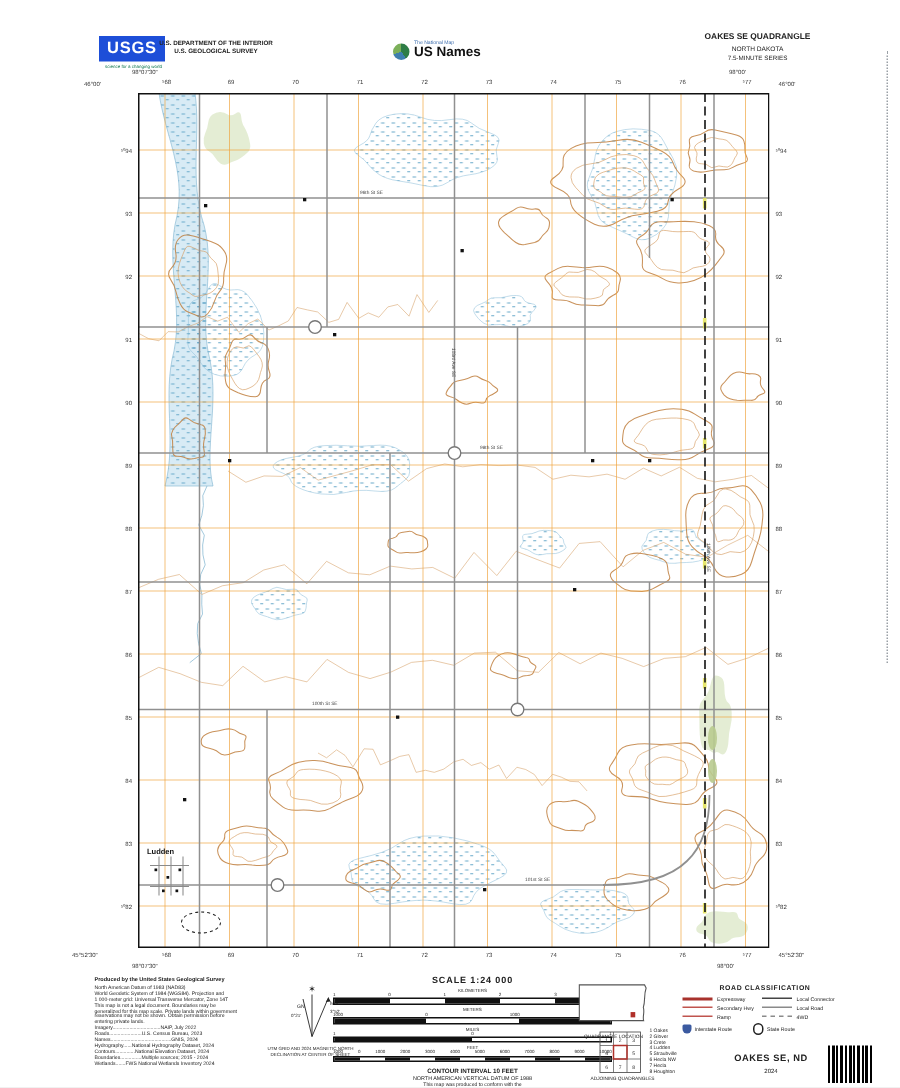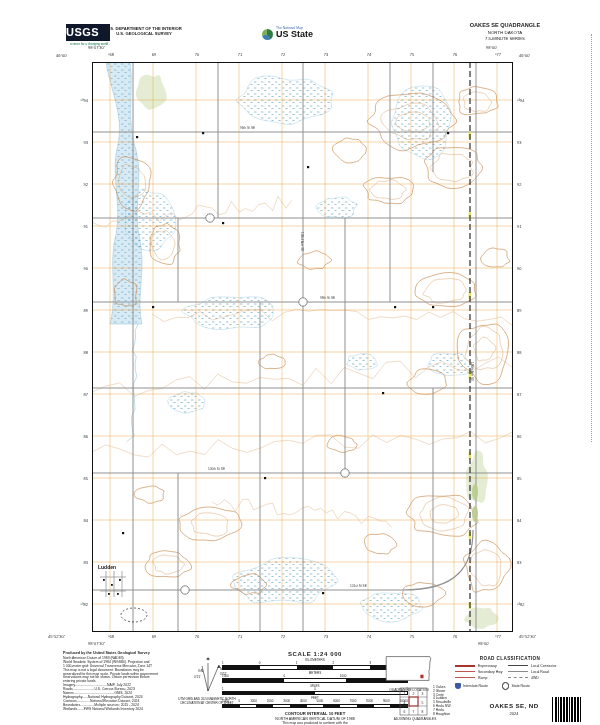--- a/index.html
+++ b/index.html
@@ -1,20 +1,20 @@
 <!DOCTYPE html>
 <html><head>
 <meta charset="utf-8">
 <style>
   html,body{margin:0;padding:0;background:#e8e8e8;}
   .page{position:relative;width:600px;height:725px;background:#ffffff;overflow:hidden;
         font-family:"Liberation Sans", sans-serif;color:#222;}
   
-  .usgs-logo{position:absolute;left:66px;top:24px;width:44px;height:17px;background:#0f172a;
-             color:#fff;font-weight:bold;font-size:11px;line-height:17px;letter-spacing:.5px;}
+  .usgs-logo{position:absolute;left:66px;top:24px;width:44px;height:17px;background:#1d4ed8;
+             color:#fff;font-weight:bold;font-size:11px;line-height:17px;text-align:center;letter-spacing:.5px;}
   .usgs-tag{position:absolute;left:64px;top:42px;width:50px;font-size:3px;color:#006F45;text-align:center;}
   .dept{position:absolute;left:104px;top:26px;width:80px;text-align:center;font-size:4.2px;font-weight:bold;color:#222;line-height:5.4px;}
   .ustopo{position:absolute;left:276px;top:26px;width:70px;}
   .ustopo-icon{position:absolute;left:-14px;top:3px;width:11px;height:11px;border-radius:50%;
                background:conic-gradient(#2e7d46 0 40%,#3f7fae 40% 70%,#7cb05a 70% 100%);}
   .ustopo-sup{font-size:3.4px;color:#3f6fae;}
   .ustopo-main{font-size:9px;font-weight:bold;color:#111;line-height:9px;}
   .quadtitle{position:absolute;left:420px;top:22px;width:170px;text-align:center;}
   .quadtitle .l1{font-size:5.6px;font-weight:bold;}
   .quadtitle .l2{font-size:4.4px;margin-top:1.5px;}
@@ -71,21 +71,21 @@
 
   <div class="usgs-logo">USGS</div>
   <div class="usgs-tag">science for a changing world</div>
   <div class="dept">
     <div>U.S. DEPARTMENT OF THE INTERIOR</div>
     <div>U.S. GEOLOGICAL SURVEY</div>
   </div>
   <div class="ustopo">
     <span class="ustopo-icon"></span>
     <div class="ustopo-sup">The National Map</div>
-    <div class="ustopo-main">US State</div>
+    <div class="ustopo-main">US Names</div>
   </div>
   <div class="quadtitle">
     <div class="l1">OAKES SE QUADRANGLE</div>
     <div class="l2">NORTH DAKOTA</div>
     <div class="l3">7.5-MINUTE SERIES</div>
   </div>
 
   <div class="map-wrap">
     <svg id="mapsvg" width="421" height="570" viewBox="0 0 421 570">
         <defs>

